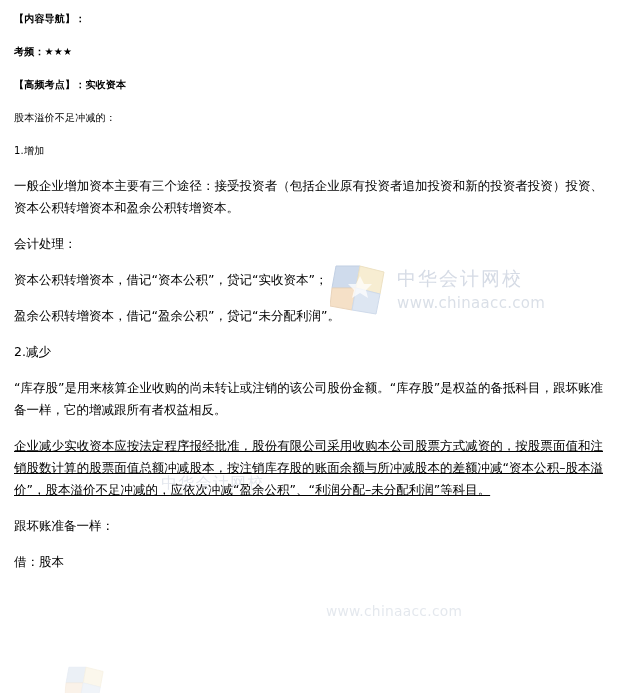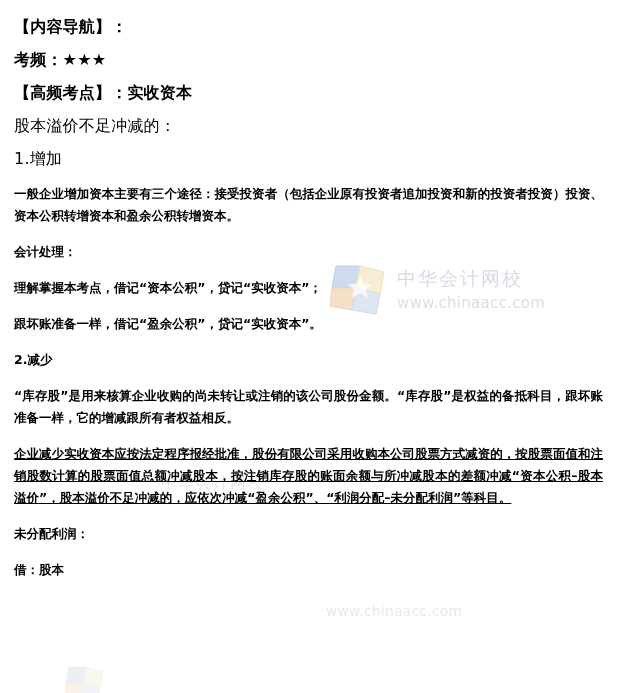--- a/index.html
+++ b/index.html
@@ -16,38 +16,37 @@
     position: relative;
   }
   .page {
     position: relative;
     width: 617px;
     height: 693px;
     box-sizing: border-box;
     padding: 10px 14px 0 14px;
   }
   .line {
-    font-size: 16px;
+    font-size: 10px;
     line-height: 18px;
-    margin: 8px 0 15px 0;
+    margin: 0 0 15px 0;
     letter-spacing: 0.2px;
     position: relative;
     z-index: 3;
   }
   .bold {
     font-weight: bold;
   }
   .para {
     font-size: 12.5px;
     line-height: 22px;
     margin: 0 0 14px 0;
     text-align: justify;
     position: relative;
     z-index: 3;
-    font-weight: bold;
   }
   .underline {
     text-decoration: underline;
   }
   
   .wm {
     position: absolute;
     z-index: 1;
     pointer-events: none;
     user-select: none;
@@ -134,21 +133,21 @@
   </div>
 
   <p class="line bold">【内容导航】：</p>
   <p class="line bold">考频：★★★</p>
   <p class="line bold">【高频考点】：实收资本</p>
   <p class="line">股本溢价不足冲减的：</p>
   <p class="line">1.增加</p>
 
   <p class="para">一般企业增加资本主要有三个途径：接受投资者（包括企业原有投资者追加投资和新的投资者投资）投资、资本公积转增资本和盈余公积转增资本。</p>
   <p class="para">会计处理：</p>
-  <p class="para">理解掌握本考点，借记“资本公积”，贷记“实收资本”；</p>
-  <p class="para">跟坏账准备一样，借记“盈余公积”，贷记“实收资本”。</p>
+  <p class="para">资本公积转增资本，借记“资本公积”，贷记“实收资本”；</p>
+  <p class="para">盈余公积转增资本，借记“盈余公积”，贷记“未分配利润”。</p>
   <p class="para">2.减少</p>
   <p class="para">“库存股”是用来核算企业收购的尚未转让或注销的该公司股份金额。“库存股”是权益的备抵科目，跟坏账准备一样，它的增减跟所有者权益相反。</p>
   <p class="para underline">企业减少实收资本应按法定程序报经批准，股份有限公司采用收购本公司股票方式减资的，按股票面值和注销股数计算的股票面值总额冲减股本，按注销库存股的账面余额与所冲减股本的差额冲减“资本公积–股本溢价”，股本溢价不足冲减的，应依次冲减“盈余公积”、“利润分配–未分配利润”等科目。</p>
-  <p class="para">未分配利润：</p>
+  <p class="para">跟坏账准备一样：</p>
   <p class="para">借：股本</p>
 
 </div>
 
 </body></html>

